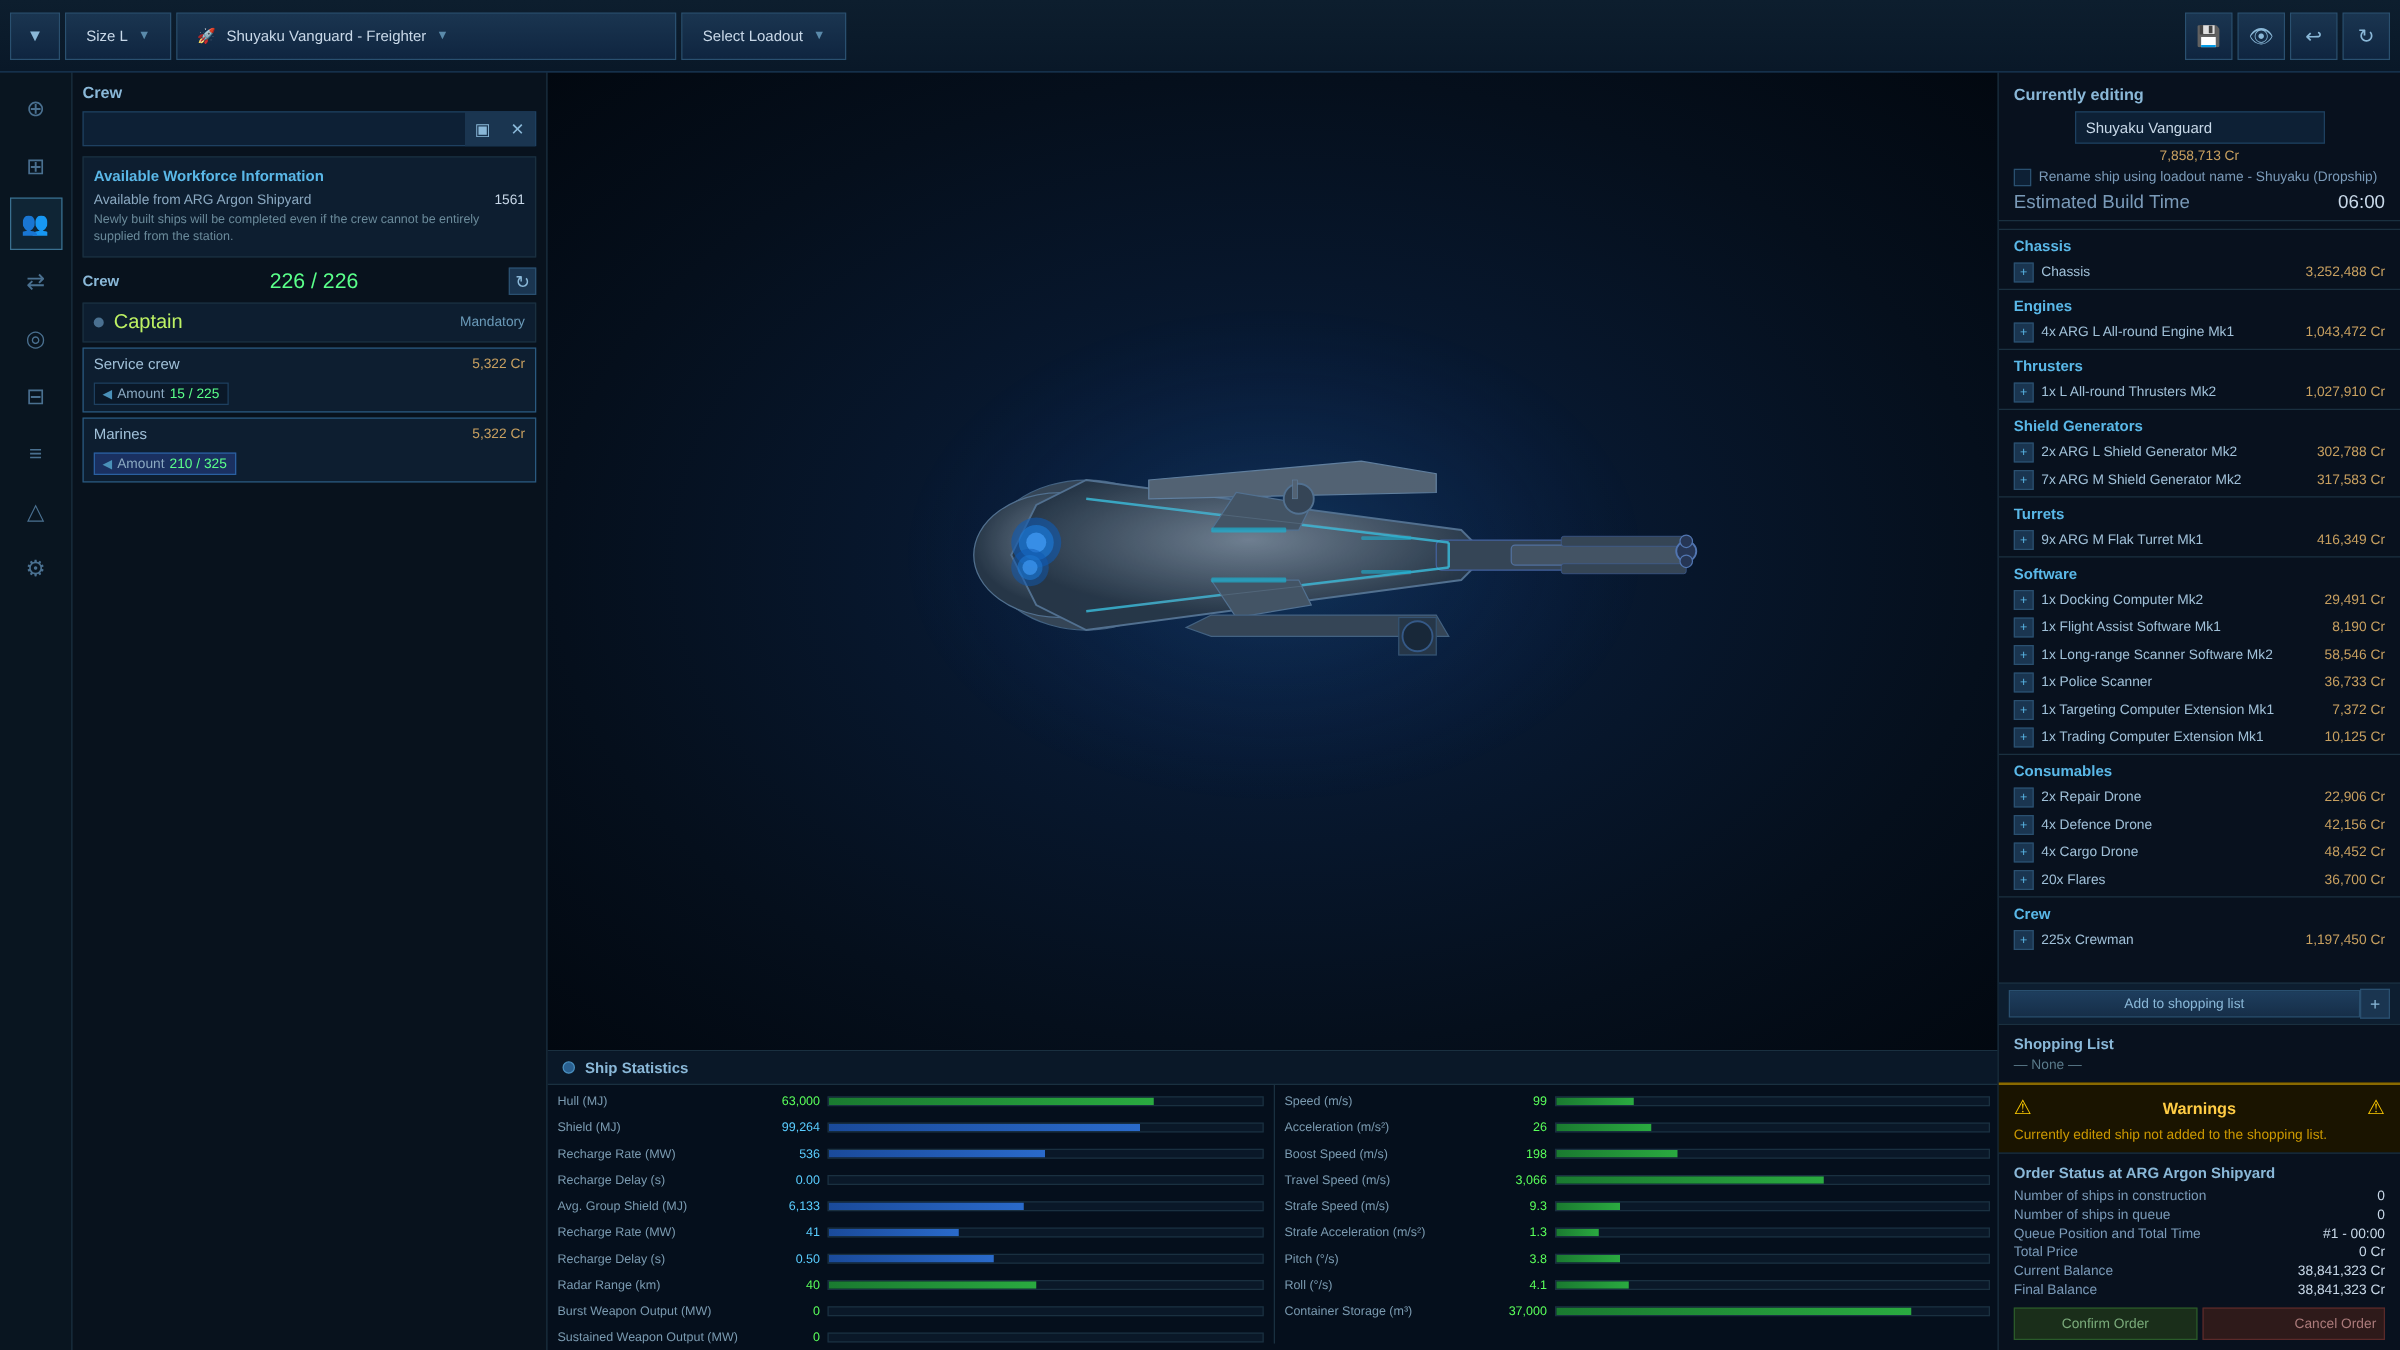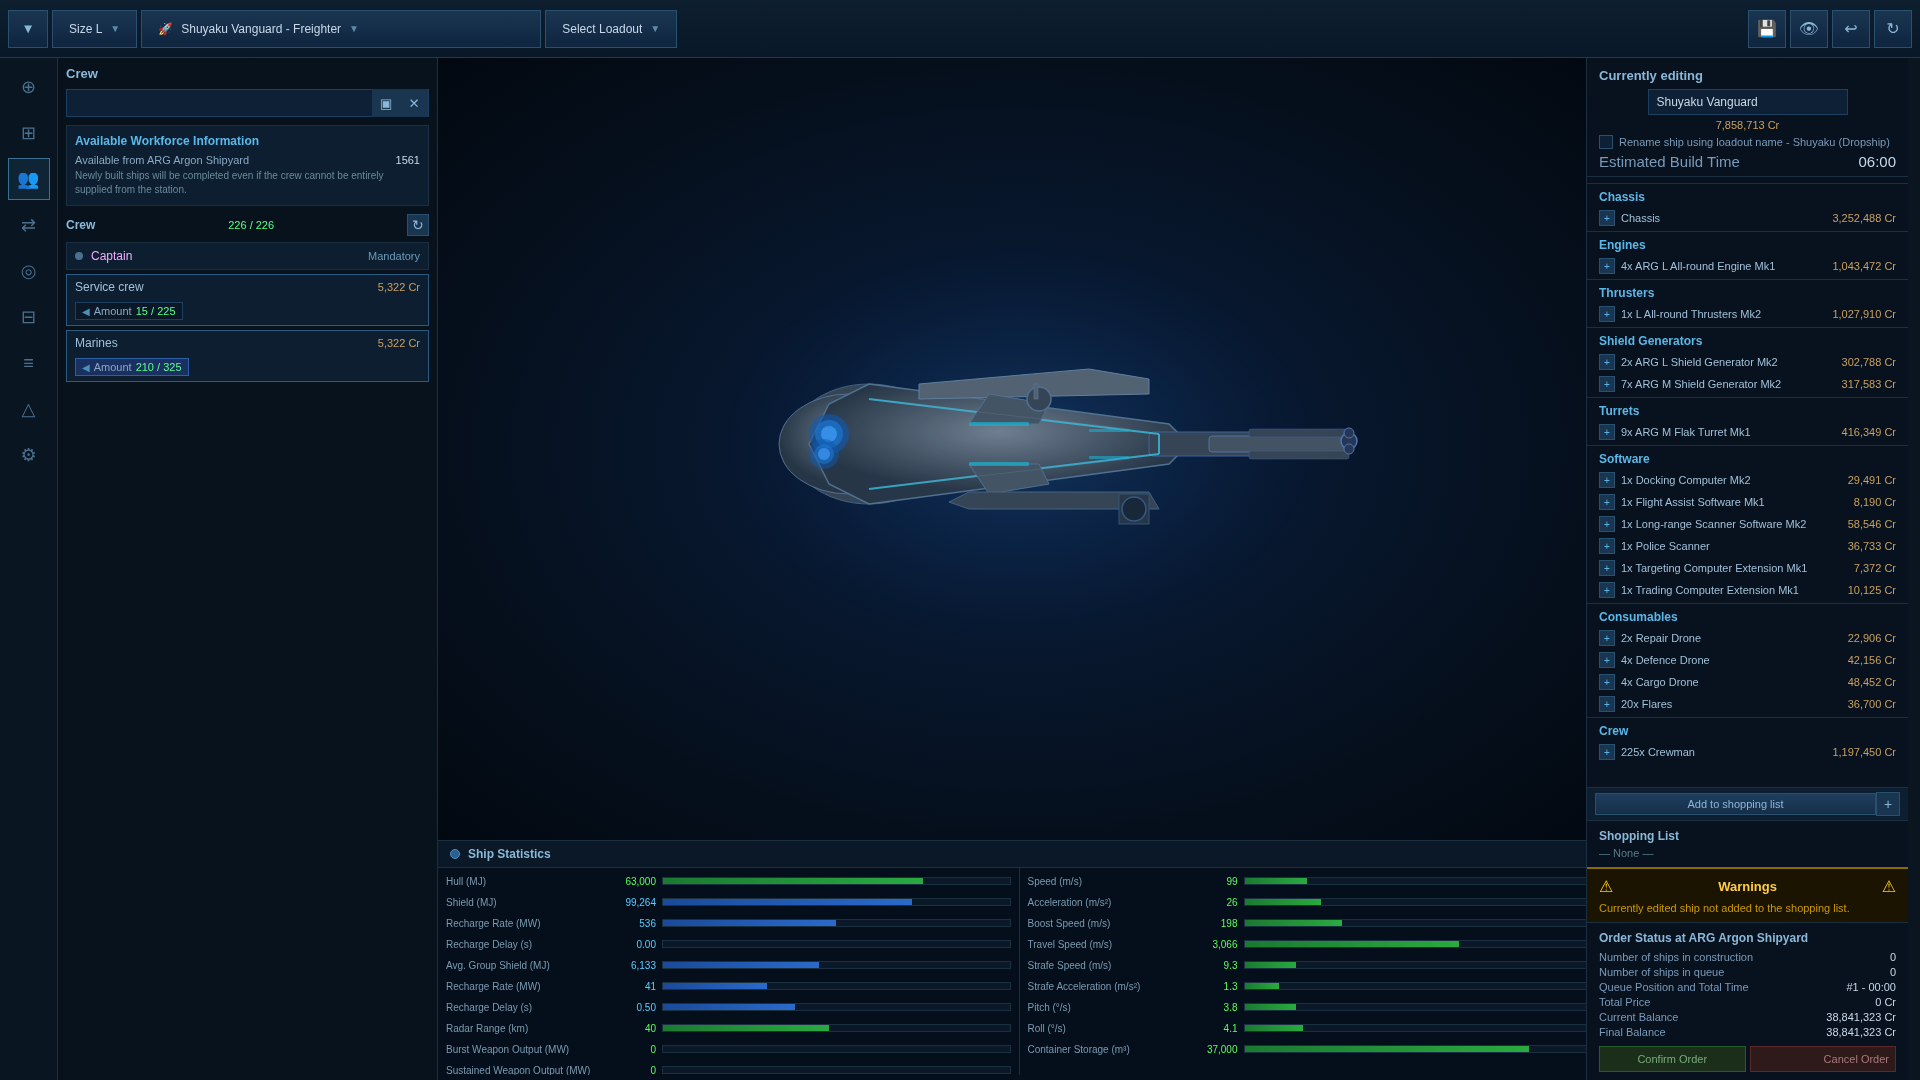--- a/index.html
+++ b/index.html
@@ -183,40 +183,40 @@
       line-height: 1.4;
     }
     .crew-header {
       display: flex;
       justify-content: space-between;
       align-items: center;
       margin-bottom: 6px;
       margin-top: 8px;
     }
     .crew-label { font-size: 12px; color: #8ab8d8; font-weight: bold; }
-    .crew-count { font-size: 11px; color: #5aff8a; }
+    .crew-count { font-size: 17px; color: #5aff8a; }
     .refresh-btn {
       background: #1a3550;
       border: 1px solid #2a5070;
       color: #8ab8d8;
       width: 22px; height: 22px;
       display: flex; align-items: center; justify-content: center;
       cursor: pointer; font-size: 14px;
     }
     .crew-role {
       background: #0d1e30;
       border: 1px solid #1a3040;
       padding: 6px 8px;
       margin-bottom: 4px;
       display: flex;
       align-items: center;
       gap: 8px;
     }
     .role-dot { width: 8px; height: 8px; border-radius: 50%; background: #4a7090; }
-    .role-label { flex: 1; font-size: 12px; color: #f0abfc; }
+    .role-label { flex: 1; font-size: 16px; color: #bef264; }
     .role-badge { font-size: 11px; color: #6a9ab8; }
     .crew-section {
       background: #0d1e30;
       border: 1px solid #2a5a80;
       margin-bottom: 4px;
     }
     .crew-section-header {
       display: flex;
       justify-content: space-between;
       align-items: center;
@@ -239,21 +239,21 @@
       border: 1px solid #1e4060;
       padding: 2px 6px;
     }
     .ctrl-arrow { color: #4a90b8; cursor: pointer; font-size: 10px; }
     .amount-val { font-size: 11px; color: #5aff8a; min-width: 40px; text-align: center; }
 
     
     #right-panel {
       position: absolute;
       top: 58px;
-      right: 12px;
+      right: 0;
       width: 322px;
       bottom: 0;
       background: rgba(8, 18, 30, 0.97);
       border-left: 1px solid #1a3040;
       display: flex;
       flex-direction: column;
       z-index: 40;
     }
     .right-header {
       padding: 10px 12px 6px;

